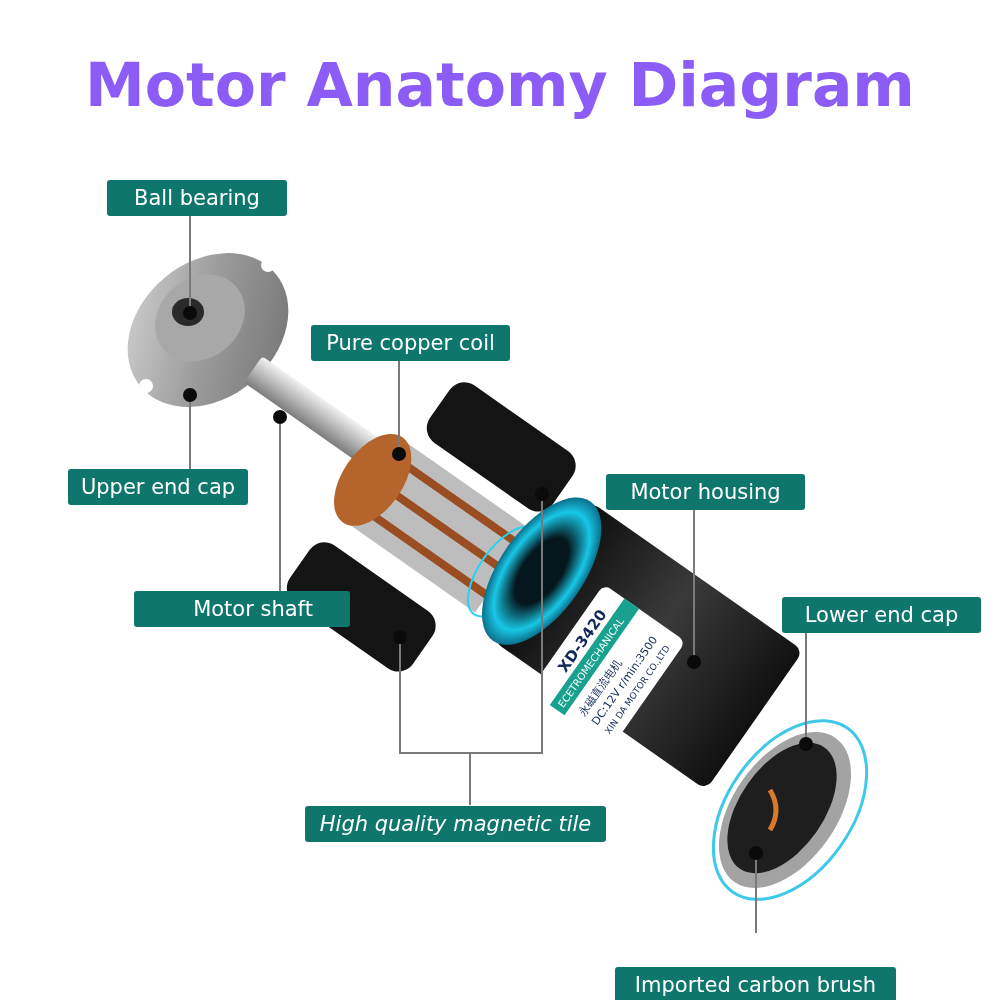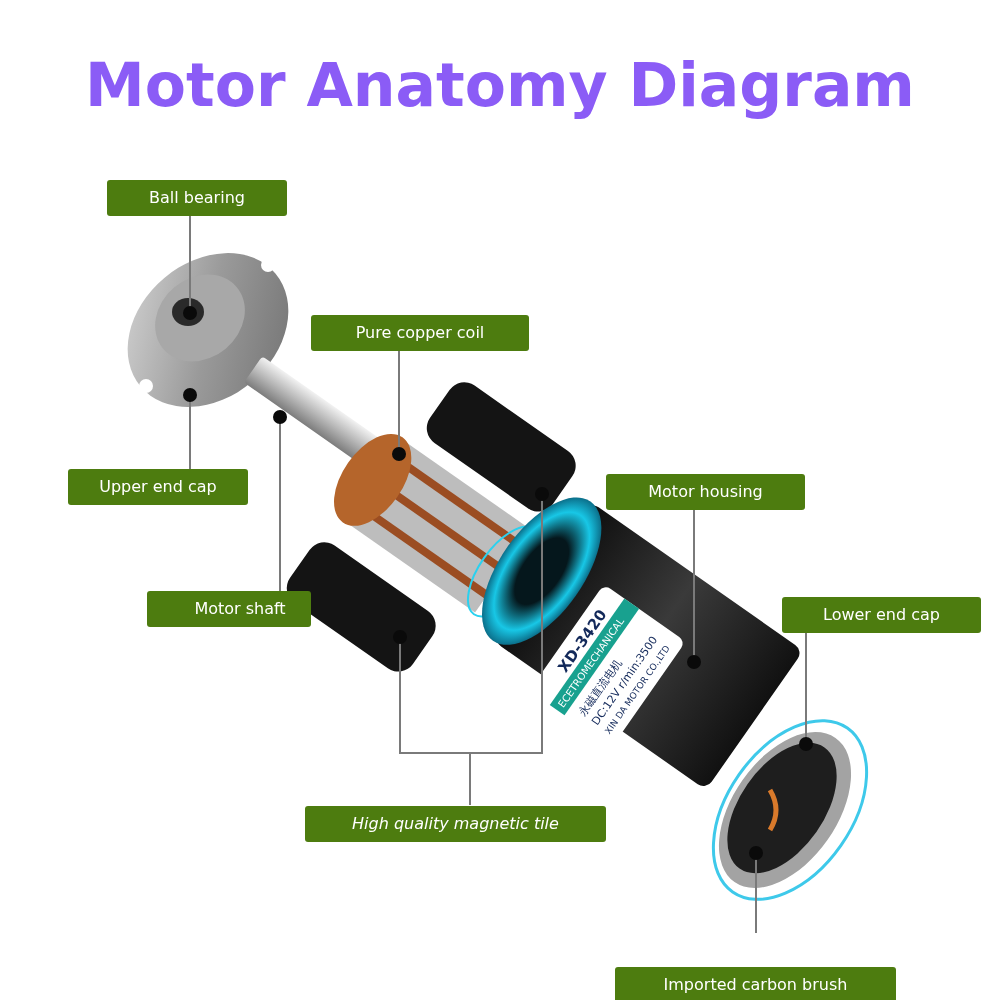--- a/index.html
+++ b/index.html
@@ -1,18 +1,18 @@
 <!DOCTYPE html>
 <html><head>
 <meta charset="utf-8">
 <style>
   html, body { margin:0; padding:0; background:#ffffff; }
   body { width:1000px; height:1000px; position:relative; overflow:hidden; font-family:"DejaVu Sans", sans-serif; }
   .title { position:absolute; left:0; top:50px; width:1000px; text-align:center; font-size:60px; font-weight:bold; color:#8b5cf6; letter-spacing:0px; }
-  .label { position:absolute; height:36px; line-height:36px; background:#4d7c0f; color:#fff; font-size:16px; border-radius:3px; text-align:center; white-space:nowrap; box-sizing:border-box; }
+  .label { position:absolute; height:36px; line-height:36px; background:#0f766e; color:#fff; font-size:21px; border-radius:3px; text-align:center; white-space:nowrap; box-sizing:border-box; }
   .line { position:absolute; background:#7a7a7a; }
   .dot { position:absolute; width:14px; height:14px; border-radius:50%; background:#0a0a0a; }
   svg.art { position:absolute; left:0; top:0; }
 </style>
 </head>
 <body>
 
 <div class="title">Motor Anatomy Diagram</div>
 
 <svg class="art" width="1000" height="1000">
@@ -112,19 +112,19 @@
 <div class="dot" style="left:749px;top:846px;"></div>
 
 <div class="line" style="left:399px;top:637px;width:2px;height:116px;"></div>
 <div class="dot" style="left:393px;top:630px;"></div>
 <div class="line" style="left:541px;top:494px;width:2px;height:259px;"></div>
 <div class="dot" style="left:535px;top:487px;"></div>
 <div class="line" style="left:399px;top:752px;width:144px;height:2px;"></div>
 <div class="line" style="left:469px;top:753px;width:2px;height:52px;"></div>
 
 <div class="label" style="left:107px;top:180px;width:180px;">Ball bearing</div>
-<div class="label" style="left:311px;top:315px;width:218px;">Pure copper coil</div>
+<div class="label" style="left:311px;top:325px;width:199px;">Pure copper coil</div>
 <div class="label" style="left:68px;top:469px;width:180px;">Upper end cap</div>
 <div class="label" style="left:606px;top:474px;width:199px;">Motor housing</div>
-<div class="label" style="left:147px;top:591px;width:164px;padding-left:22px;">Motor shaft</div>
+<div class="label" style="left:134px;top:591px;width:216px;padding-left:22px;">Motor shaft</div>
 <div class="label" style="left:734px;top:597px;width:199px;margin-left:48px;">Lower end cap</div>
 <div class="label" style="left:305px;top:806px;width:301px;font-style:italic;">High quality magnetic tile</div>
 <div class="label" style="left:615px;top:932px;width:281px;margin-top:35px;">Imported carbon brush</div>
 
 </body></html>

